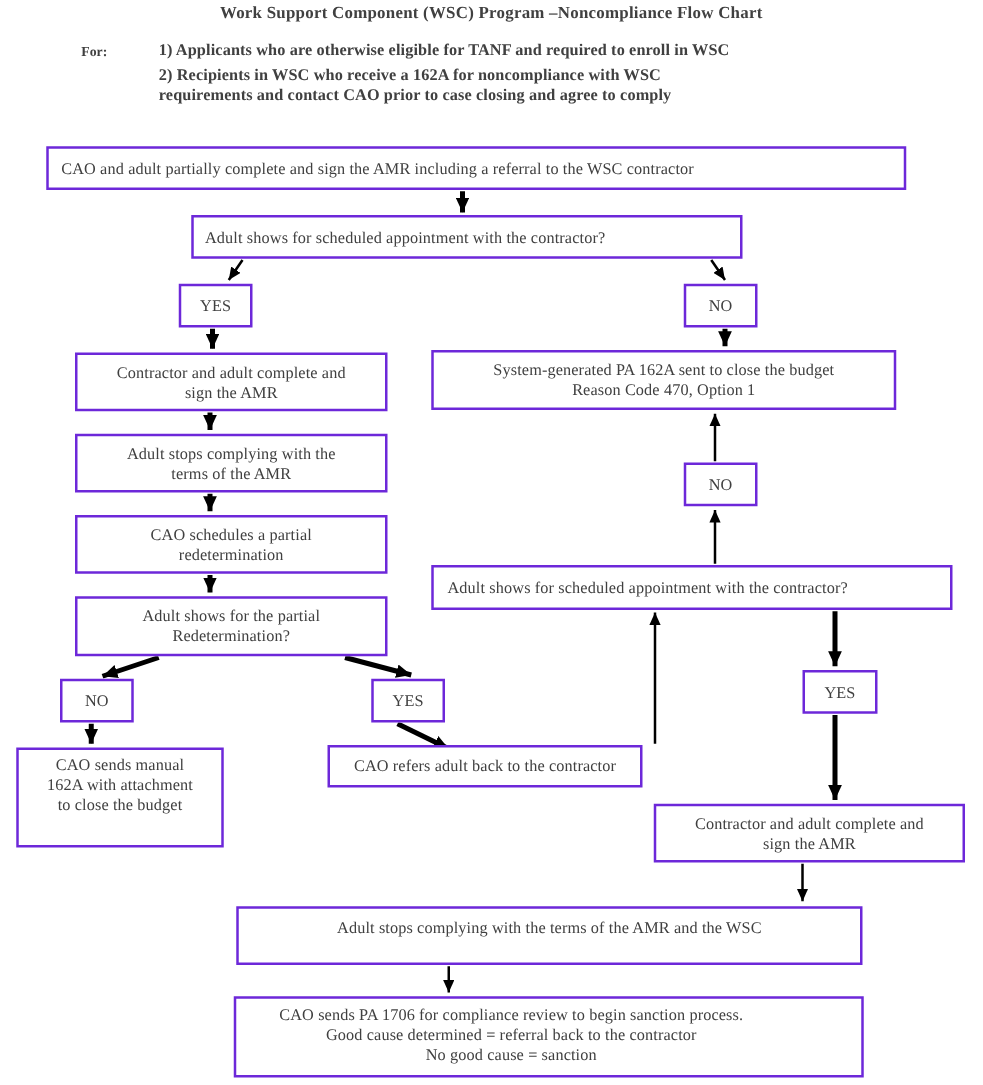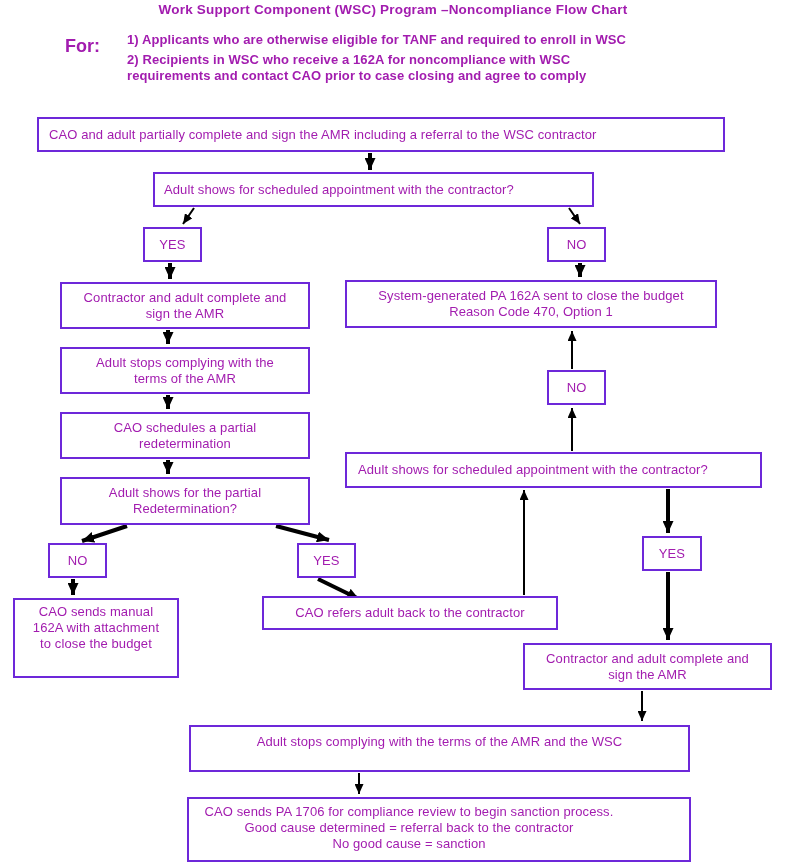--- a/index.html
+++ b/index.html
@@ -1,24 +1,24 @@
 <!DOCTYPE html>
 <html><head>
 <meta charset="utf-8">
 <style>
   html,body{margin:0;padding:0;background:#ffffff;}
   .canvas{
     position:relative;width:786px;height:868px;background:#ffffff;
-    font-family:Liberation Sans, sans-serif;color:#a21caf;overflow:hidden;
+    font-family:Liberation Serif, serif;color:#404040;overflow:hidden;
   }
   .title{
     position:absolute;top:2px;left:0;width:786px;text-align:center;
     font-size:13.5px;font-weight:bold;letter-spacing:.2px;
   }
-  .for-label{position:absolute;left:65px;top:36px;font-size:18px;font-weight:bold;}
+  .for-label{position:absolute;left:65px;top:36px;font-size:11px;font-weight:bold;}
   .for-line{position:absolute;left:127px;font-size:13px;font-weight:bold;line-height:16px;letter-spacing:.1px;}
   .arrows{position:absolute;left:0;top:0;pointer-events:none;}
   .box{
     position:absolute;box-sizing:border-box;border:2px solid #6d28d9;background:#fff;
     font-size:13px;line-height:16px;white-space:pre-line;
     display:flex;flex-direction:column;justify-content:center;
     text-align:center;letter-spacing:.1px;
   }
   .box.left{text-align:left;}
   .box.top{justify-content:flex-start;}
@@ -85,21 +85,21 @@
 Redetermination?</div>
 
   <div class="box" style="left:48px;top:543px;width:59px;height:35px">NO</div>
 
   <div class="box" style="left:297px;top:543px;width:59px;height:35px">YES</div>
 
   <div class="box top" style="left:13px;top:598px;width:166px;height:80px;padding-top:4px">CAO sends manual
 162A with attachment
 to close the budget</div>
 
-  <div class="box" style="left:262px;top:596px;width:296px;height:34px">CAO refers adult back to the contractor</div>
+  <div class="box" style="left:262px;top:596px;width:252px;height:34px">CAO refers adult back to the contractor</div>
 
   <div class="box" style="left:345px;top:280px;width:372px;height:48px">System-generated PA 162A sent to close the budget
 Reason Code 470, Option 1</div>
 
   <div class="box" style="left:547px;top:370px;width:59px;height:35px">NO</div>
 
   <div class="box left" style="left:345px;top:452px;width:417px;height:36px;padding-left:11px">Adult shows for scheduled appointment with the contractor?</div>
 
   <div class="box" style="left:642px;top:536px;width:60px;height:35px">YES</div>
 

